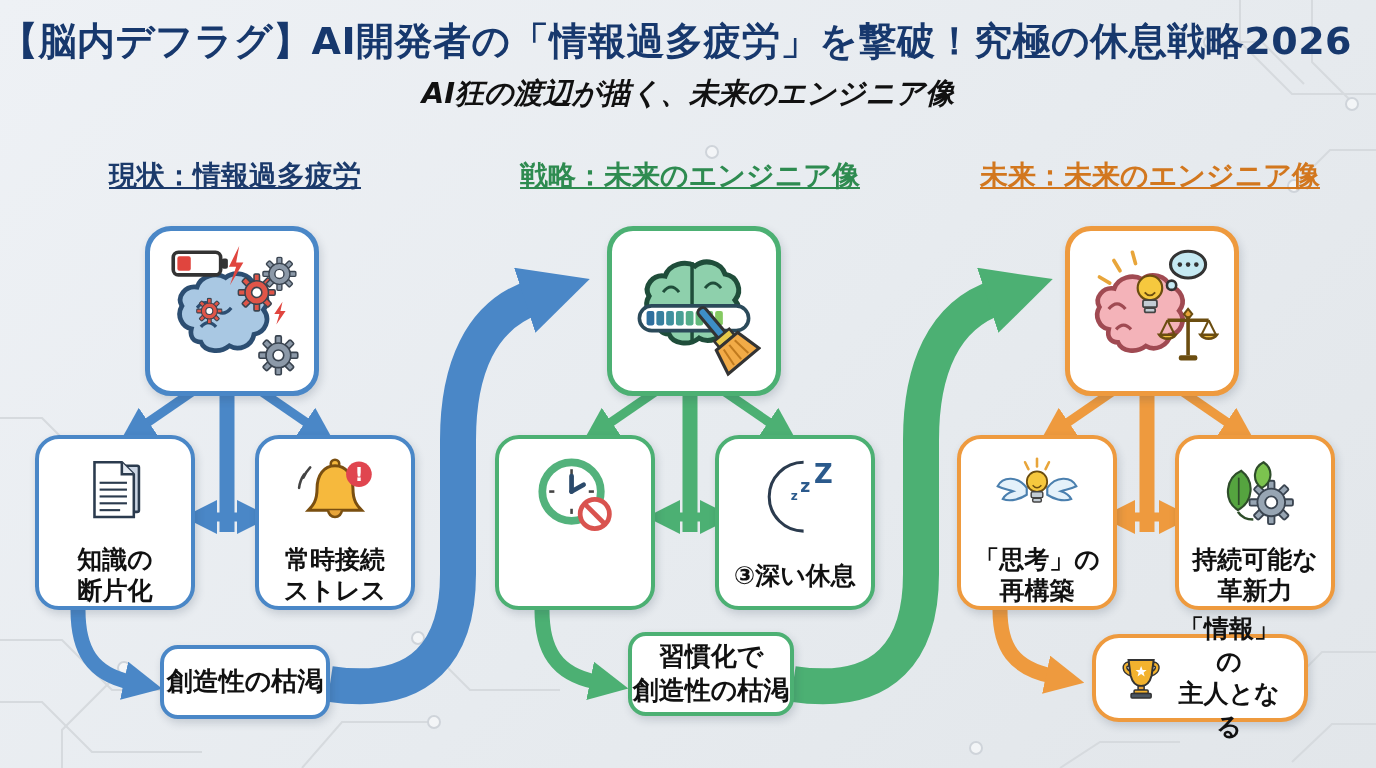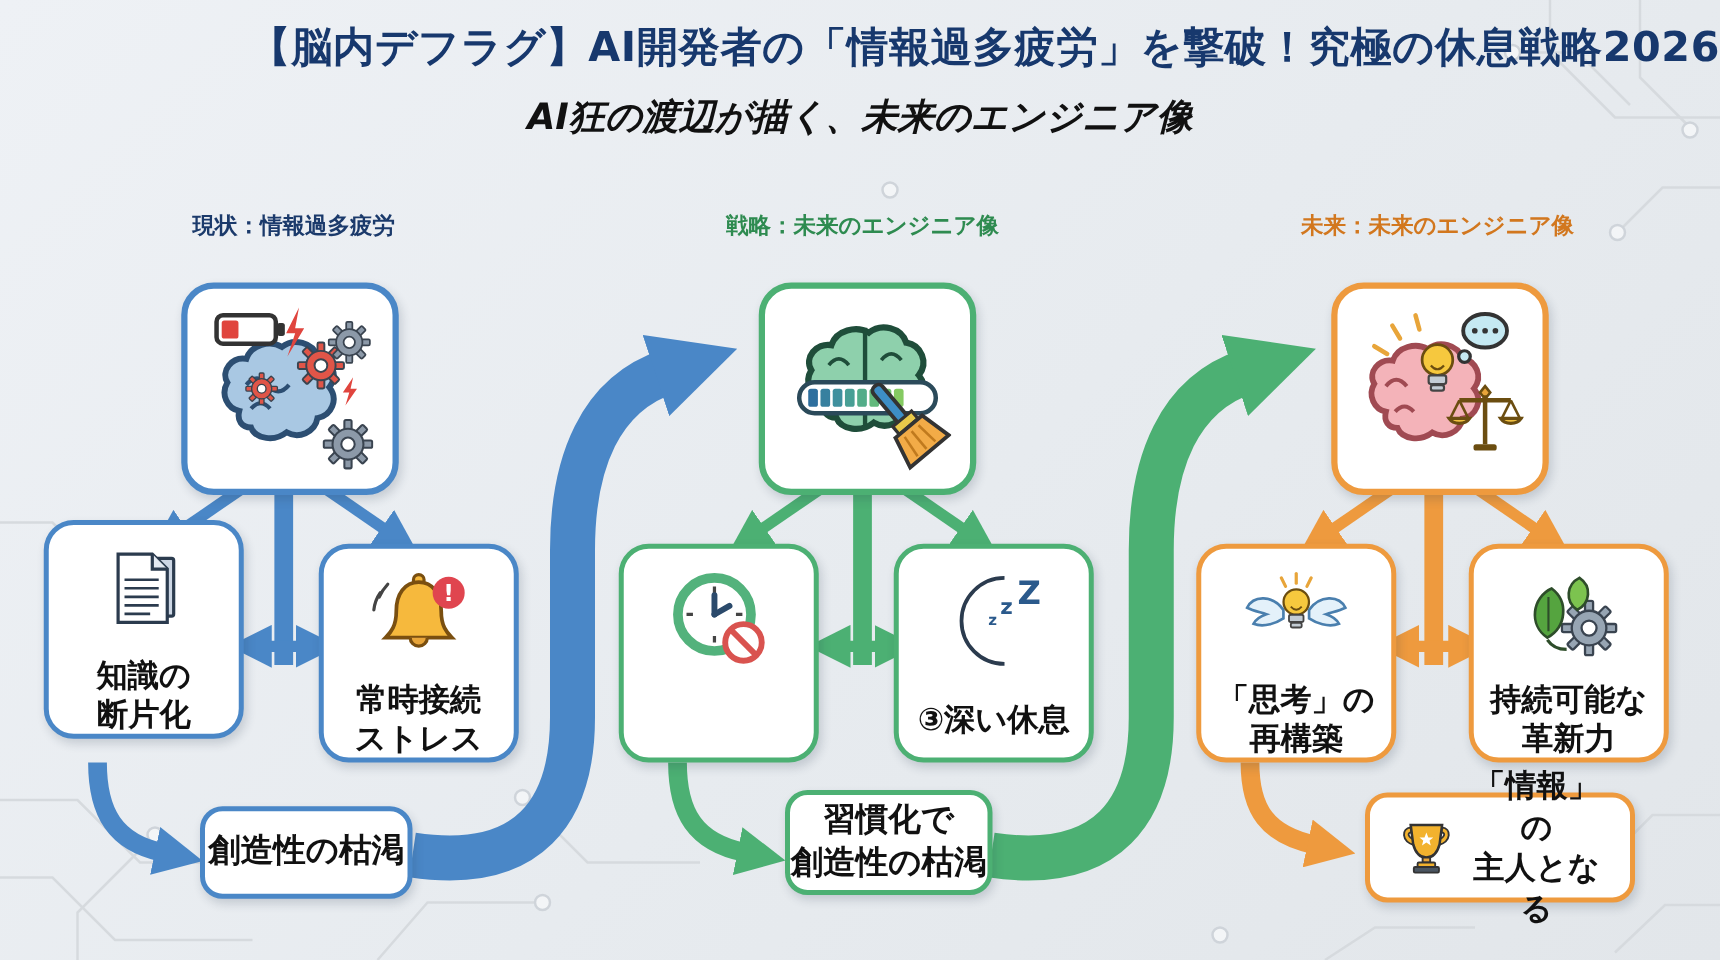--- a/index.html
+++ b/index.html
@@ -4,26 +4,26 @@
 <style>
   html,body{margin:0;padding:0;background:#dfe3e8;}
   .canvas{position:relative;width:1376px;height:768px;overflow:hidden;
     background:linear-gradient(135deg,#eef1f5 0%,#e7ebef 55%,#e2e6ea 100%);
     font-family:"DejaVu Sans","Liberation Sans",sans-serif;}
   svg.bg,svg.arrows{position:absolute;left:0;top:0;}
   svg.bg{z-index:0;} svg.arrows{z-index:1;}
   .bg path{fill:none;stroke:#d6dade;stroke-width:2;}
   .bg circle{fill:#f3f5f7;stroke:#cfd4da;stroke-width:2;}
 
-  .title{position:absolute;z-index:2;left:0;top:16px;width:100%;text-align:right;
-    font-size:33px;font-weight:800;color:var(--c-title_navy,#17386d);letter-spacing:.5px;}
+  .title{position:absolute;z-index:2;left:0;top:16px;width:100%;text-align:left;
+    font-size:38px;font-weight:800;color:var(--c-title_navy,#17386d);letter-spacing:.5px;}
   .subtitle{position:absolute;z-index:2;left:0;top:74px;width:100%;text-align:center;
     font-size:29px;font-weight:700;color:var(--c-text,#111);font-style:italic;}
 
-  .colhead{position:absolute;z-index:2;top:168px;font-size:18px;font-weight:800;text-align:center;}
+  .colhead{position:absolute;z-index:2;top:157px;font-size:28px;font-weight:800;text-align:center;text-decoration:underline;}
   .colhead.b{left:60px;width:350px;color:var(--c-header_blue,#1b3a6b);}
   .colhead.g{left:510px;width:360px;color:var(--c-header_green,#2e8b50);}
   .colhead.o{left:965px;width:370px;color:var(--c-header_orange,#d2771e);}
 
   .box{position:absolute;z-index:2;background:#fff;box-shadow:2px 4px 8px rgba(40,55,80,.18);}
   .topbox{width:164px;height:160px;border-radius:26px;border:5px solid;display:flex;align-items:center;justify-content:center;}
   .childbox{width:160px;height:175px;border-radius:24px;border:4px solid;display:flex;flex-direction:column;align-items:center;padding-top:13px;box-sizing:border-box;}
   .pill{border-radius:18px;border:4px solid;display:flex;align-items:center;justify-content:center;box-sizing:border-box;}
   .b{border-color:var(--c-blue,#4a87c7);}
   .g{border-color:var(--c-green,#4cb073);}
@@ -175,21 +175,21 @@
       </g>
       <polygon points="72,2 62,22 69,22 63,40 76,18 69,18" fill="#e0453e"></polygon>
       <use href="#gear" x="70" y="28" width="38" height="38" fill="#e05548"></use>
       <use href="#gear" x="30" y="52" width="26" height="26" fill="#e05548"></use>
       <use href="#gear" x="94" y="12" width="34" height="34" fill="#8c99a8"></use>
       <use href="#gear" x="90" y="88" width="40" height="40" fill="#8c99a8"></use>
       <polygon points="114,56 106,68 111,68 108,78 117,65 112,65" fill="#e0453e"></polygon>
     </svg>
   </div>
 
-  <div class="box childbox b" style="left:35px;top:416px;">
+  <div class="box childbox b" style="left:35px;top:435px;">
     <svg width="86" height="86" viewBox="0 0 100 100">
       <rect x="38" y="16" width="40" height="54" rx="2" fill="#ccd6e4" stroke="#2b3b4e" stroke-width="3"></rect>
       <path d="M26,12 H58 L72,26 V76 H26 Z" fill="#fff" stroke="#2b3b4e" stroke-width="3"></path>
       <path d="M58,12 V26 H72" fill="#e4eaf2" stroke="#2b3b4e" stroke-width="3"></path>
       <g stroke="#2b3b4e" stroke-width="2.5">
         <line x1="32" y1="36" x2="64" y2="36"></line>
           <line x1="32" y1="44" x2="64" y2="44"></line>
         <line x1="32" y1="52" x2="64" y2="52"></line>
           <line x1="32" y1="60" x2="64" y2="60"></line>
         <line x1="32" y1="68" x2="56" y2="68"></line>
@@ -351,21 +351,21 @@
       <line x1="31" y1="30" x2="31" y2="62" stroke="#2e4d2a" stroke-width="2"></line>
       <path d="M60,12 C48,18 46,34 58,42 C70,36 72,20 60,12 Z" fill="#7cc34f" stroke="#2e4d2a" stroke-width="2.5"></path>
       <path d="M30,70 Q36,79 48,79" fill="none" stroke="#2e4d2a" stroke-width="3"></path>
     </svg>
     <div class="lbl">
       <span>持続可能な</span><br>
       <span>革新力</span>
     </div>
   </div>
 
-  <div class="box pill o" style="left:1092px;top:634px;width:216px;height:88px;gap:8px;padding:0 20px;">
+  <div class="box pill o" style="left:1092px;top:634px;width:216px;height:88px;gap:8px;padding:0 20px;border-radius:27px;">
     <svg width="58" height="58" viewBox="0 0 100 100">
       <use href="#trophySym" width="100" height="100"></use>
     </svg>
     <div class="plbl" style="font-size:25px;">
       <span>「情報」の</span><br>
       <span>主人となる</span>
     </div>
   </div>
 
 </div>

